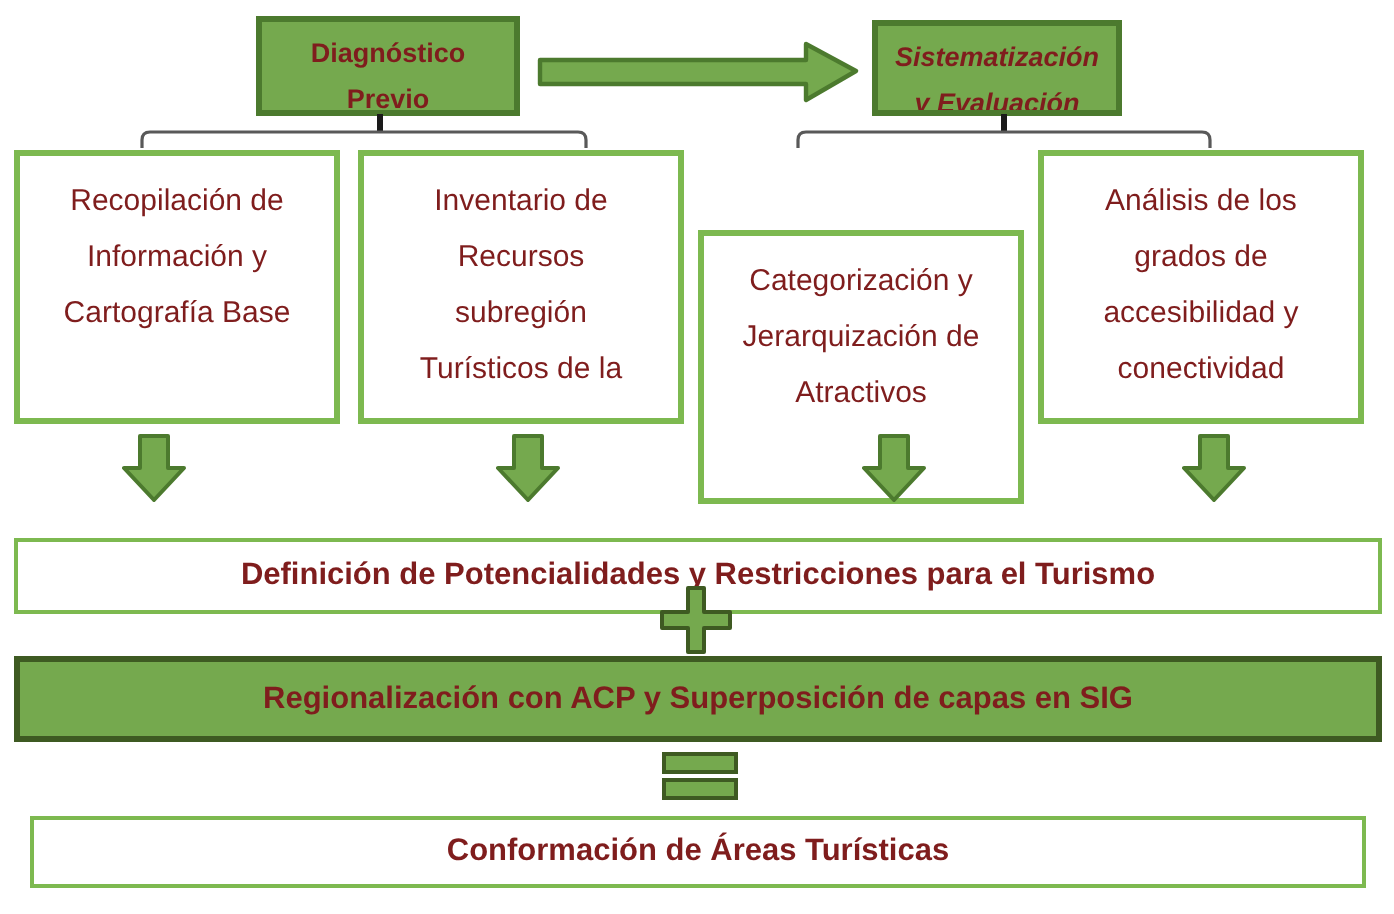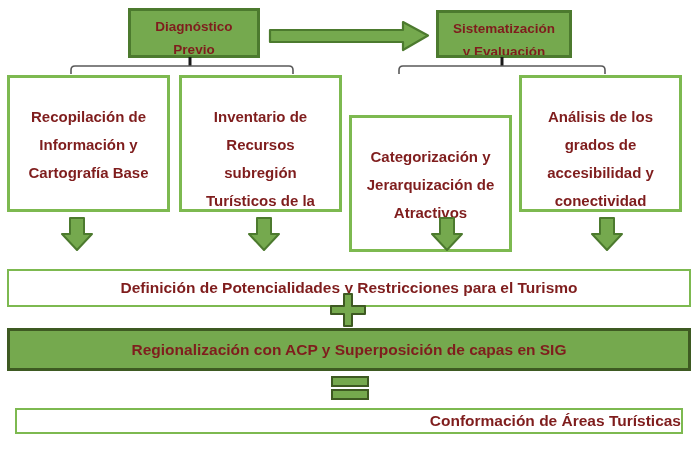--- a/index.html
+++ b/index.html
@@ -16,47 +16,47 @@
     background:#75A94E;
     border:3px solid #4C7A2E;
     font-size:13.5px;font-weight:bold;
     line-height:23px;
     padding-top:4px;
     overflow:hidden;
   }
   .stagebox{
     background:#ffffff;
     border:3px solid #7DB950;
-    font-size:15px;font-weight:bold;
+    font-size:15px;font-weight:normal;
     line-height:28px;
-    padding-top:25px;
+    padding-top:9px;
   }
   .widebox{
     background:#ffffff;
     border:2px solid #7DB950;
     font-size:15.5px;font-weight:bold;
     display:flex;align-items:center;justify-content:center;
   }
   .greenbar{
     background:#75A94E;
     border:3px solid #3E5A22;
     font-size:15.5px;font-weight:bold;
     display:flex;align-items:center;justify-content:center;
   }
   .ln{display:block;}
   svg{position:absolute;display:block;}
   #b-diagnostico{left:128px;top:8px;width:132px;height:50px;}
-  #b-sistematizacion{left:436px;top:10px;width:136px;height:48px;}
+  #b-sistematizacion{left:436px;top:10px;width:125px;height:48px;font-style:italic;}
   #s0{left:7px;top:75px;width:163px;height:137px;}
   #s1{left:179px;top:75px;width:163px;height:137px;}
   #s2{left:349px;top:75px;width:163px;height:137px;margin-top:40px;}
   #s3{left:519px;top:75px;width:163px;height:137px;}
   #b-definicion{left:7px;top:253px;width:684px;height:38px;margin-top:16px;}
   #b-regionalizacion{left:7px;top:328px;width:684px;height:43px;}
-  #b-conformacion{left:15px;top:408px;width:668px;height:26px;justify-content:flex-end;}
+  #b-conformacion{left:15px;top:408px;width:668px;height:36px;}
 </style>
 </head>
 <body>
 
 <div class="canvas">
 
   <div class="box topbox" id="b-diagnostico">
     <span class="ln">Diagnóstico</span>
     <span class="ln">Previo</span>
   </div>

